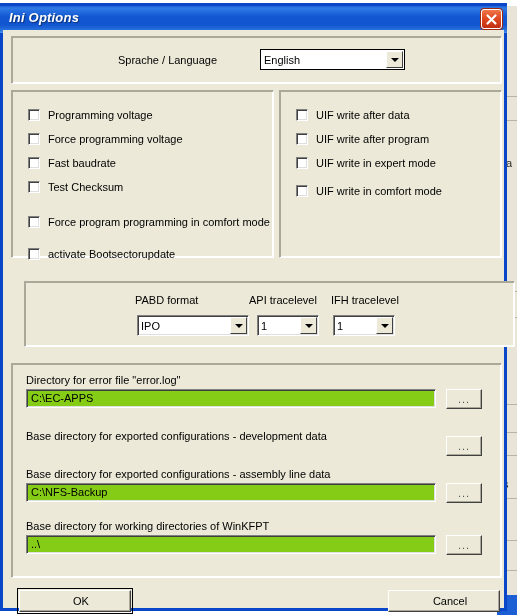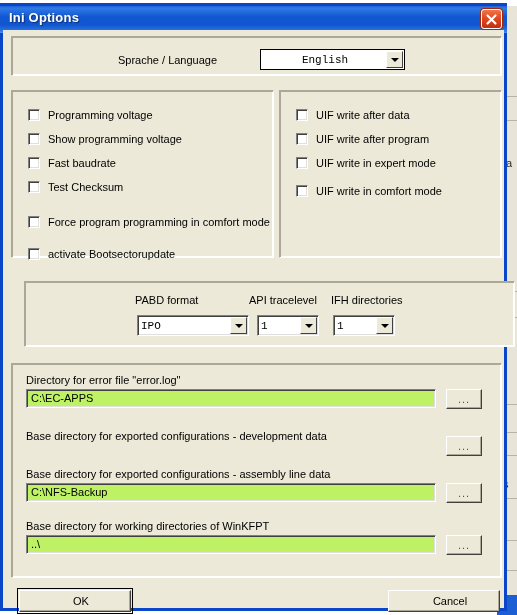--- a/index.html
+++ b/index.html
@@ -71,20 +71,21 @@
   }
   #titlebar {
     position: relative;
     height: 27px;
     background: linear-gradient(to bottom,
         #1d5fd6 0%, #2f7ae6 8%, #1257d2 40%, #1155d0 70%, #2b76e0 92%, #4a94ef 100%);
     border-top: 3px solid #0a46c8;
     box-sizing: content-box;
     margin: 0 -3px;
     padding: 0 3px;
+    font-style: italic;
   }
   #title-text {
     position: absolute;
     left: 9px;
     top: 4px;
     color: #ffffff;
     font-size: 13px;
     font-weight: bold;
     letter-spacing: 0.2px;
     text-shadow: 1px 1px 1px rgba(0,0,0,0.45);
@@ -125,21 +126,21 @@
   .group::before {
     content: "";
     position: absolute;
     left: -1px; top: -1px; right: -1px; bottom: -1px;
     border: 1px solid #aca899;
     border-right-color: #ffffff;
     border-bottom-color: #ffffff;
     pointer-events: none;
   }
 
-  .grp-lang   { left: 8px;  top: 6px;   width: 491px; height: 40px; text-align: center; }
+  .grp-lang   { left: 8px;  top: 6px;   width: 491px; height: 48px; }
   .grp-left   { left: 8px;  top: 60px;  width: 263px; height: 168px; }
   .grp-right  { left: 276px;top: 60px;  width: 223px; height: 168px; }
   .grp-trace  { left: 21px;  top: 251px; width: 491px; height: 66px; }
   .grp-dirs   { left: 8px;  top: 333px; width: 491px; height: 215px; }
 
   
   .lbl {
     position: absolute;
     font-size: 11px;
     color: #000000;
@@ -184,21 +185,20 @@
     display: flex;
     align-items: center;
     cursor: pointer;
   }
   .combo .cval {
     flex: 1 1 auto;
     padding-left: 3px;
     font-size: 11px;
     white-space: nowrap;
     overflow: hidden;
-    font-family: Liberation Mono, monospace;
   }
   .combo .carrow {
     flex: 0 0 auto;
     width: 17px;
     height: 17px;
     margin-right: 1px;
     background: #ece9d8;
     border-top: 1px solid #ffffff;
     border-left: 1px solid #ffffff;
     border-right: 1px solid #404040;
@@ -220,21 +220,21 @@
     border: 1px solid #808080;
     border-right-color: #ffffff;
     border-bottom-color: #ffffff;
     box-shadow: inset 1px 1px 0 #404040, inset -1px -1px 0 #dfdfdf;
   }
 
   
   .txtfield {
     position: absolute;
     height: 19px;
-    background: #bef264;
+    background: #84cc16;
     border-top: 1px solid #808080;
     border-left: 1px solid #808080;
     border-right: 1px solid #ffffff;
     border-bottom: 1px solid #ffffff;
     box-shadow: inset 1px 1px 0 #404040, inset -1px -1px 0 #dfdfdf;
     box-sizing: border-box;
     font-size: 11px;
     padding: 0 0 0 4px;
     line-height: 17px;
     color: #000000;
@@ -318,21 +318,21 @@
       </div>
     </div>
 
     <div class="group grp-left">
       <div class="cbrow" style="left:16px; top:17px;">
         <span class="cbox"></span>
         <span class="cblabel">Programming voltage</span>
       </div>
       <div class="cbrow" style="left:16px; top:41px;">
         <span class="cbox"></span>
-        <span class="cblabel">Show programming voltage</span>
+        <span class="cblabel">Force programming voltage</span>
       </div>
       <div class="cbrow" style="left:16px; top:65px;">
         <span class="cbox"></span>
         <span class="cblabel">Fast baudrate</span>
       </div>
       <div class="cbrow" style="left:16px; top:89px;">
         <span class="cbox"></span>
         <span class="cblabel">Test Checksum</span>
       </div>
       <div class="cbrow" style="left:16px; top:124px;">
@@ -370,21 +370,21 @@
         <span class="cval">IPO</span>
         <span class="carrow"></span>
       </div>
 
       <div class="lbl" style="left:224px; top:12px;">API tracelevel</div>
       <div class="combo combo-sunken" style="left:232px; top:33px; width:62px;">
         <span class="cval">1</span>
         <span class="carrow"></span>
       </div>
 
-      <div class="lbl" style="left:306px; top:12px;">IFH directories</div>
+      <div class="lbl" style="left:306px; top:12px;">IFH tracelevel</div>
       <div class="combo combo-sunken" style="left:308px; top:33px; width:62px;">
         <span class="cval">1</span>
         <span class="carrow"></span>
       </div>
     </div>
 
     <div class="group grp-dirs">
 
       <div class="lbl" style="left:14px; top:10px;">Directory for error file "error.log"</div>
       <div class="txtfield" style="left:14px; top:25px; width:410px;">C:\EC-APPS</div>

